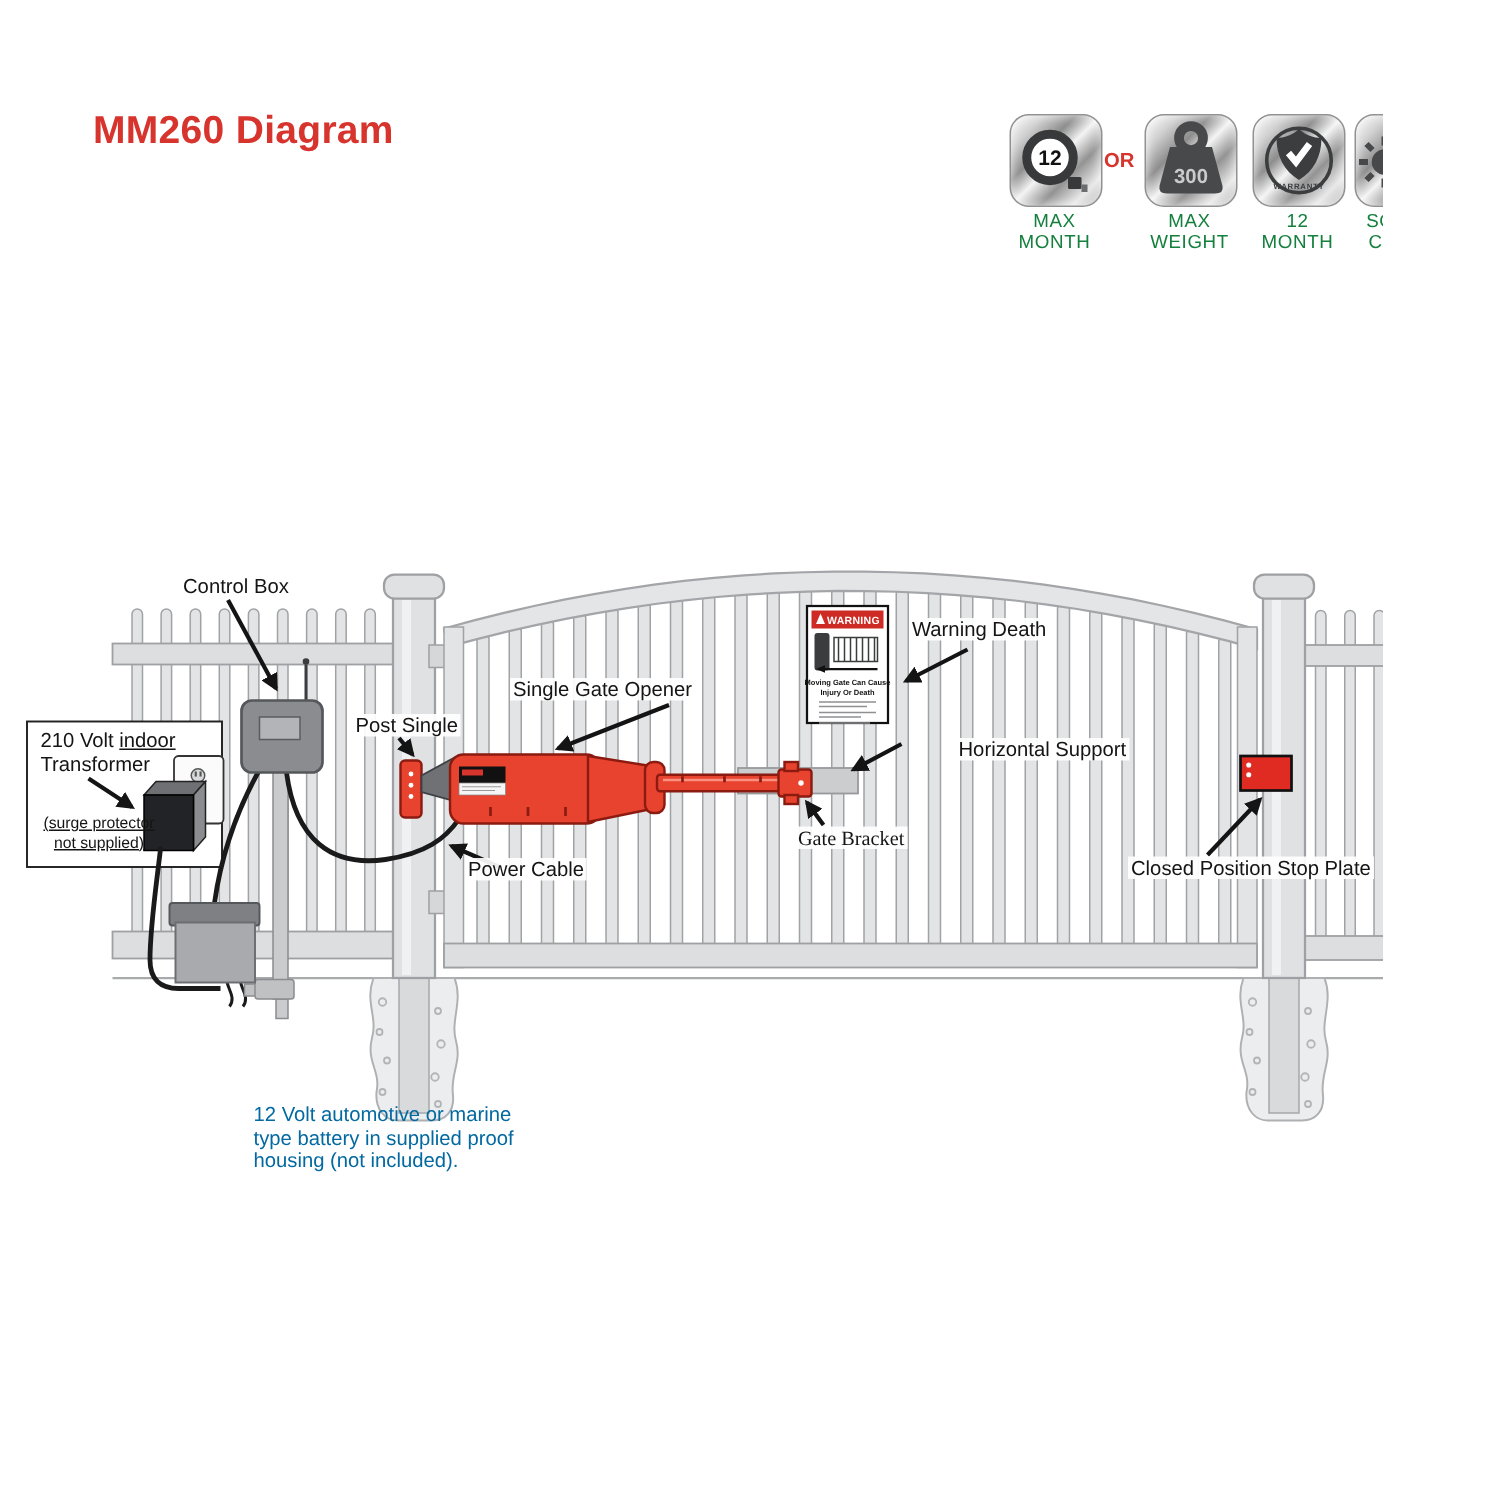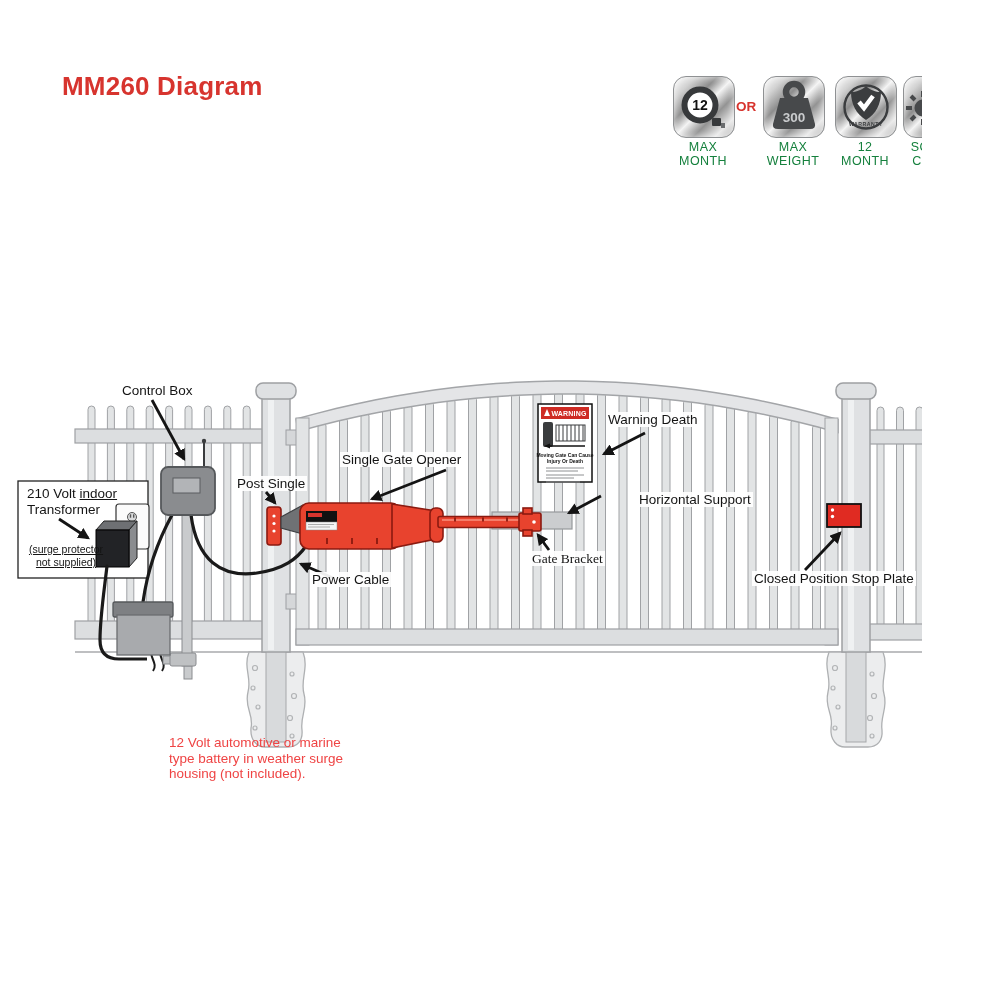--- a/index.html
+++ b/index.html
@@ -13,21 +13,21 @@
                    #939393 66%,#e9e9e9 84%,#a8a8a8 100%);
         box-shadow:inset 0 0 7px rgba(255,255,255,.75);}
   .tile svg{display:block;}
   .badge-label{position:absolute;width:72px;text-align:center;font-size:12.5px;line-height:14px;
                color:#15803d;letter-spacing:.4px;}
   .or-label{position:absolute;left:736px;top:99px;width:30px;
             font-size:13.5px;font-weight:bold;color:#D7342E;}
   
   .lbl{position:absolute;font-size:13.5px;line-height:15px;color:#141414;white-space:nowrap;
        background:rgba(255,255,255,.92);padding:0 2px;}
-  .note{position:absolute;font-size:13.5px;line-height:15.5px;color:#ef4444;}
+  .note{position:absolute;font-size:13.5px;line-height:15.5px;color:#0369a1;}
   .tnote{position:absolute;left:27px;top:486px;font-size:13.5px;line-height:15.5px;color:#141414;}
   .tnote .u{text-decoration:underline;}
   .tsub{position:absolute;left:20px;top:543px;width:92px;text-align:center;
         font-size:10.5px;line-height:12.5px;color:#141414;text-decoration:underline;}
   .diagram{position:absolute;left:0;top:0;}
   .diagram text{font-family:"Liberation Sans",sans-serif;}
   
   .bar{fill:#E2E4E5;stroke:#A0A2A5;stroke-width:1;}
   .band{fill:#E4E5E7;stroke:#A3A5A8;stroke-width:1.5;}
   .rail{fill:#DCDEE0;stroke:#9EA0A3;stroke-width:1.2;}
@@ -324,17 +324,17 @@
     <div><span>210 Volt </span><span class="u">indoor</span></div>
     <div>Transformer</div>
   </div>
   <div class="tsub">
     <div>(surge protector</div>
     <div>not supplied)</div>
   </div>
 
   <div class="note" style="left:169px;top:735px;">
     <div>12 Volt automotive or marine</div>
-    <div>type battery in weather surge</div>
+    <div>type battery in supplied proof</div>
     <div>housing (not included).</div>
   </div>
 
 </div>
 
 </body></html>

